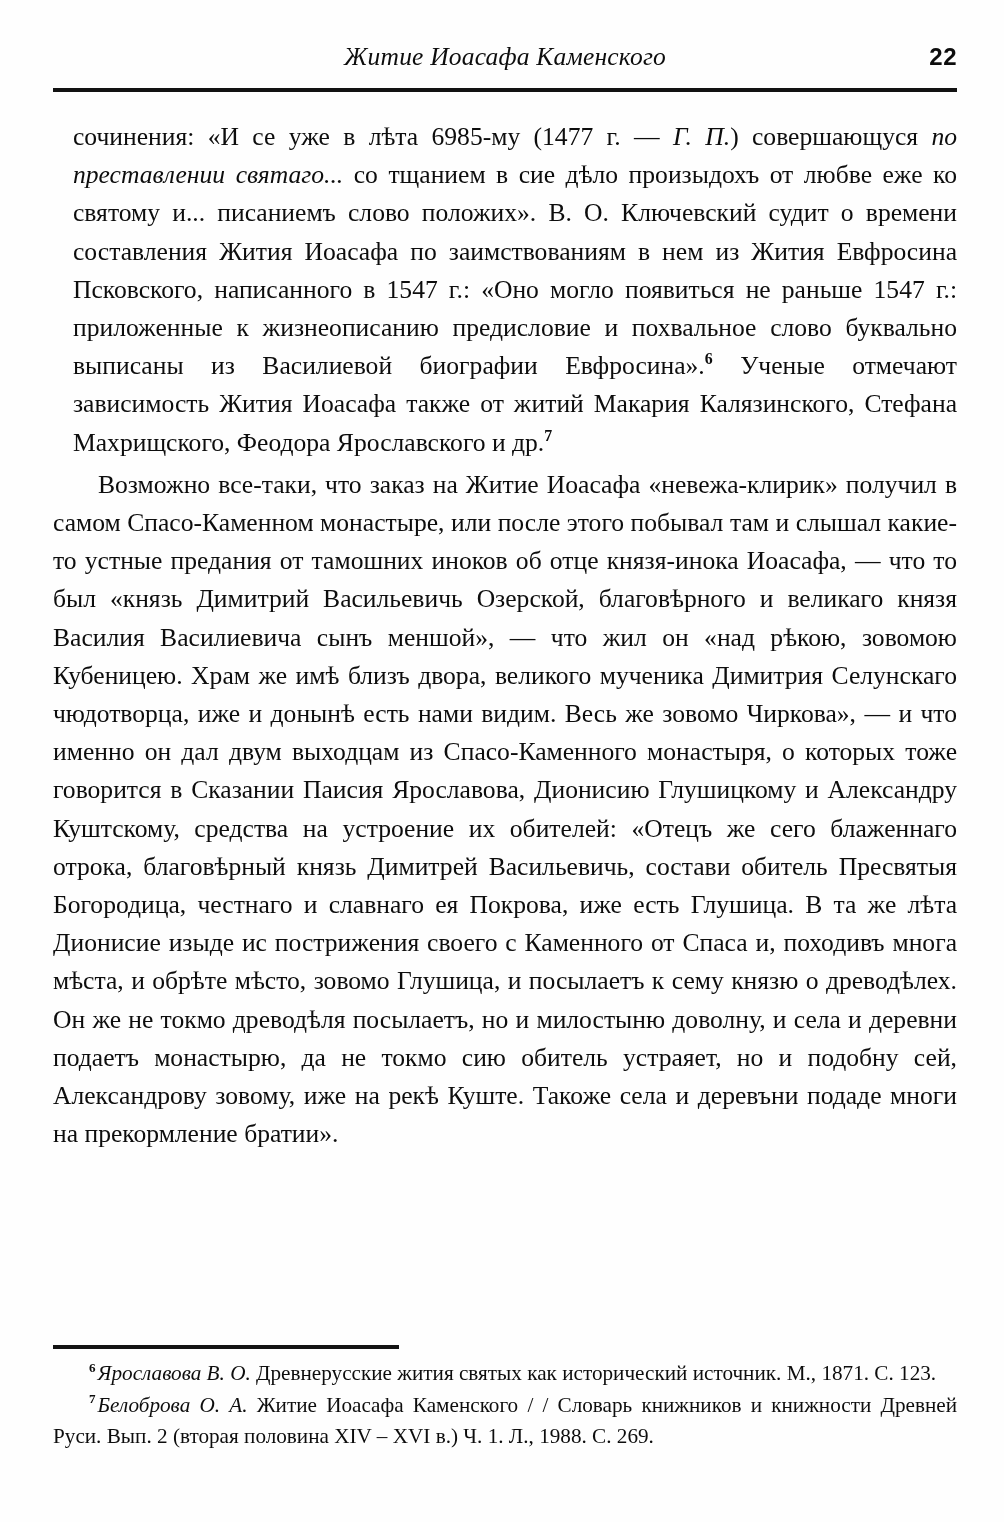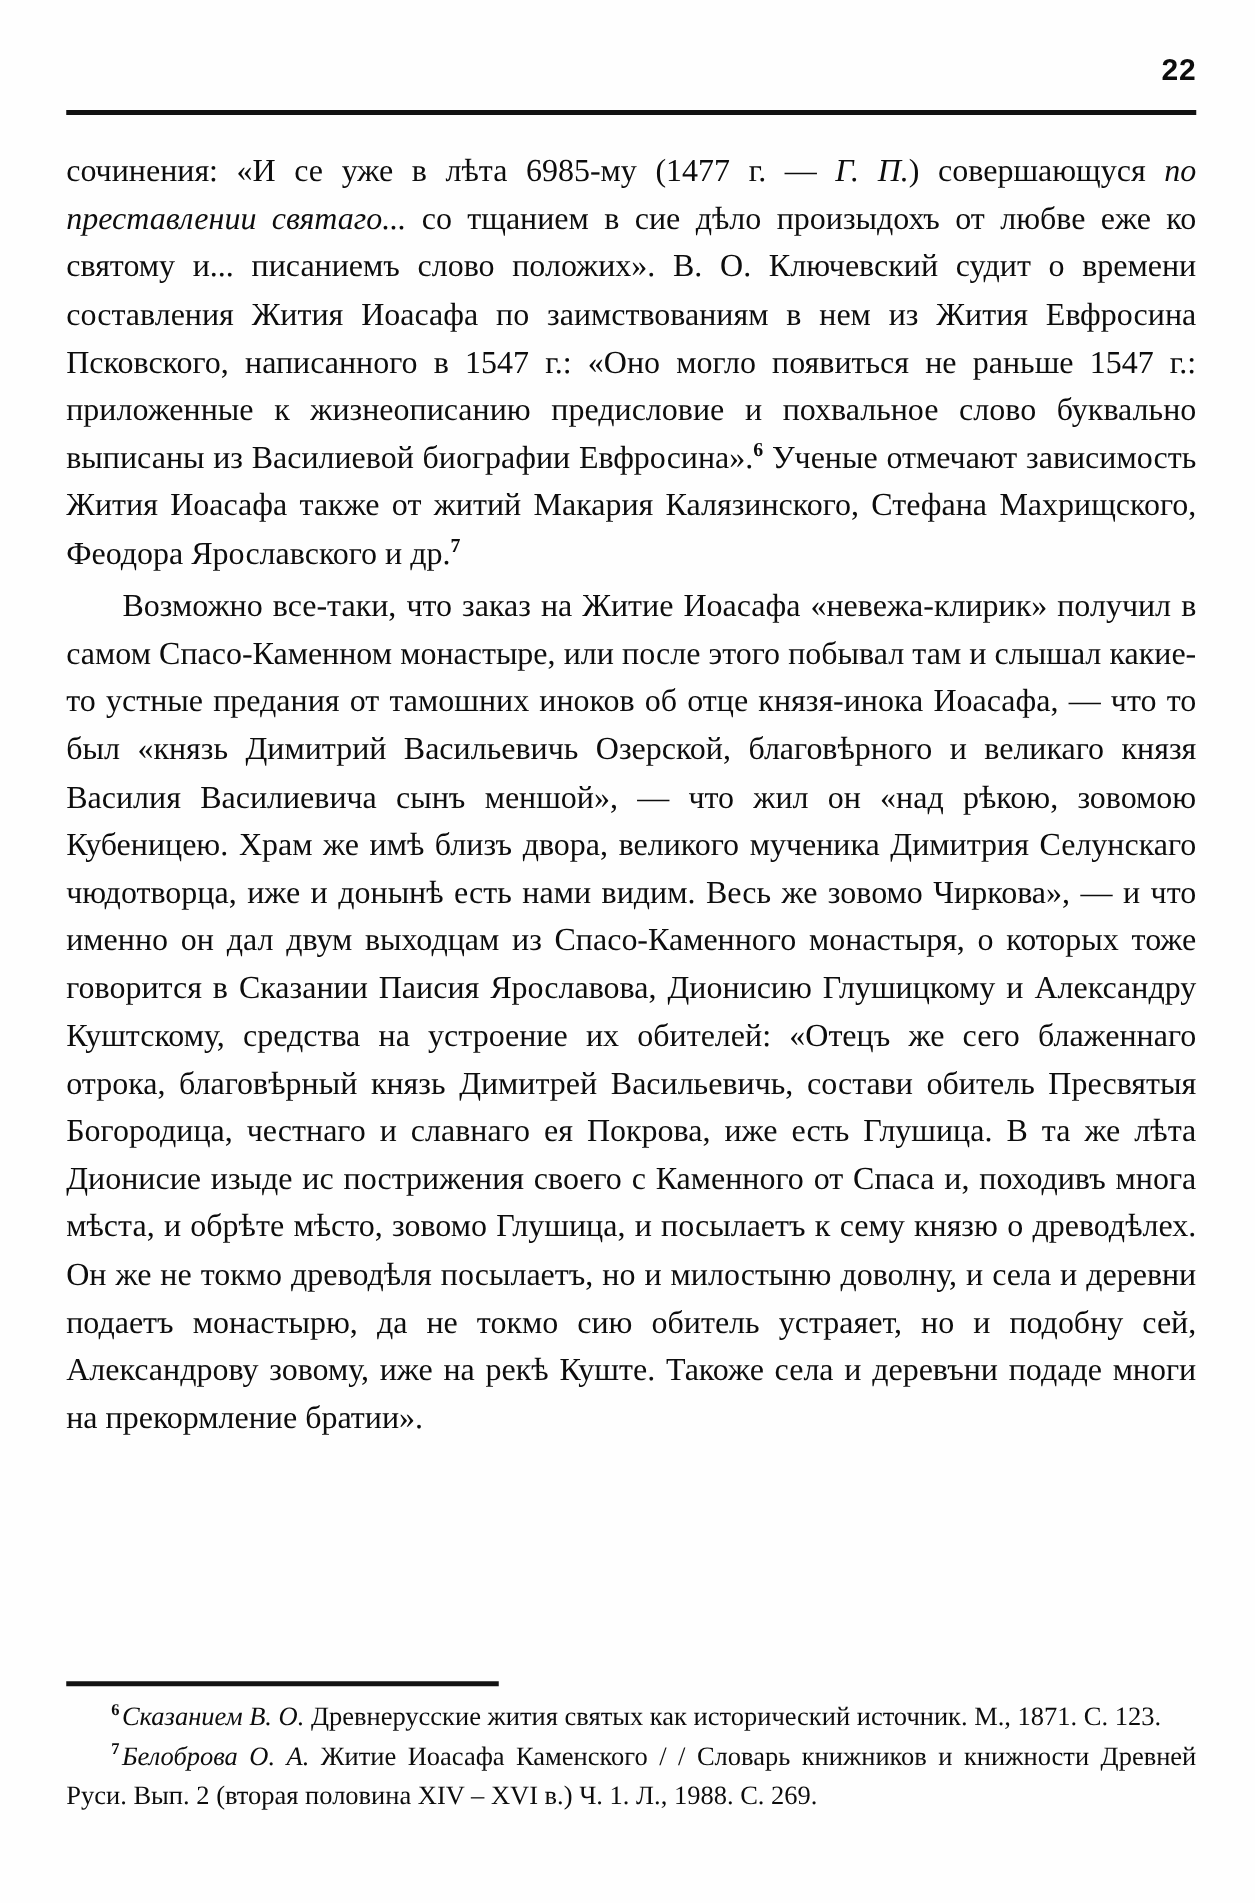--- a/index.html
+++ b/index.html
@@ -73,20 +73,21 @@
     text-align: justify;
     text-justify: inter-word;
     hyphens: manual;
   }
   .body-text p {
     margin: 0;
     text-indent: 45px;
   }
   .body-text p.no-indent {
     text-indent: 0;
+    margin-left: 20px;
   }
   .body-text p + p {
     margin-top: 4px;
   }
   .it { font-style: italic; }
   sup.fn {
     font-size: 0.62em;
     vertical-align: super;
     line-height: 0;
     font-weight: bold;
@@ -122,36 +123,37 @@
     font-weight: bold;
     margin-right: 2px;
   }
 </style>
 </head>
 <body>
 
 <div class="page">
 
   <div class="running-head">
+    <div class="running-head-title">Житие Иоасафа Каменского</div>
     <div class="running-head-page">22</div>
   </div>
   <div class="head-rule"></div>
 
   <div class="body-text">
 
     <p class="no-indent"><span>сочинения: «И се уже в лѣта 6985-му (1477 г. — </span><span class="it">Г. П.</span><span>) совершающуся </span><span class="it">по преставлении святаго...</span><span> со тщанием в сие дѣло произыдохъ от любве еже ко святому и... писаниемъ слово положих». В. О. Ключевский судит о времени составления Жития Иоасафа по заимствованиям в нем из Жития Евфросина Псковского, написанного в 1547 г.: «Оно могло появиться не раньше 1547 г.: приложенные к жизнеописанию предисловие и похвальное слово буквально выписаны из Василиевой биографии Евфросина».</span><sup class="fn">6</sup><span> Ученые отмечают зависимость Жития Иоасафа также от житий Макария Калязинского, Стефана Махрищского, Феодора Ярославского и др.</span><sup class="fn">7</sup></p>
 
     <p>Возможно все-таки, что заказ на Житие Иоасафа «невежа-клирик» получил в самом Спасо-Каменном монастыре, или после этого побывал там и слышал какие-то устные предания от тамошних иноков об отце князя-инока Иоасафа, — что то был «князь Димитрий Васильевичь Озерской, благовѣрного и великаго князя Василия Василиевича сынъ меншой», — что жил он «над рѣкою, зовомою Кубеницею. Храм же имѣ близъ двора, великого мученика Димитрия Селунскаго чюдотворца, иже и донынѣ есть нами видим. Весь же зовомо Чиркова», — и что именно он дал двум выходцам из Спасо-Каменного монастыря, о которых тоже говорится в Сказании Паисия Ярославова, Дионисию Глушицкому и Александру Куштскому, средства на устроение их обителей: «Отецъ же сего блаженнаго отрока, благовѣрный князь Димитрей Васильевичь, состави обитель Пресвятыя Богородица, честнаго и славнаго ея Покрова, иже есть Глушица. В та же лѣта Дионисие изыде ис пострижения своего с Каменного от Спаса и, походивъ многа мѣста, и обрѣте мѣсто, зовомо Глушица, и посылаетъ к сему князю о древодѣлех. Он же не токмо древодѣля посылаетъ, но и милостыню доволну, и села и деревни подаетъ монастырю, да не токмо сию обитель устраяет, но и подобну сей, Александрову зовому, иже на рекѣ Куште. Такоже села и деревъни подаде многи на прекормление братии».</p>
 
 
   </div>
 
   <div class="footnote-rule"></div>
 
   <div class="footnotes">
 
-    <p><span class="fn-marker">6</span><span class="it">Сказанием В. О.</span><span> Древнерусские жития святых как исторический источник. М., 1871. С. 123.</span></p>
+    <p><span class="fn-marker">6</span><span class="it">Ярославова В. О.</span><span> Древнерусские жития святых как исторический источник. М., 1871. С. 123.</span></p>
 
     <p><span class="fn-marker">7</span><span class="it">Белоброва О. А.</span><span> Житие Иоасафа Каменского / / Словарь книжников и книжности Древней Руси. Вып. 2 (вторая половина XIV – XVI в.) Ч. 1. Л., 1988. С. 269.</span></p>
 
   </div>
 
 </div>
 
 </body></html>

